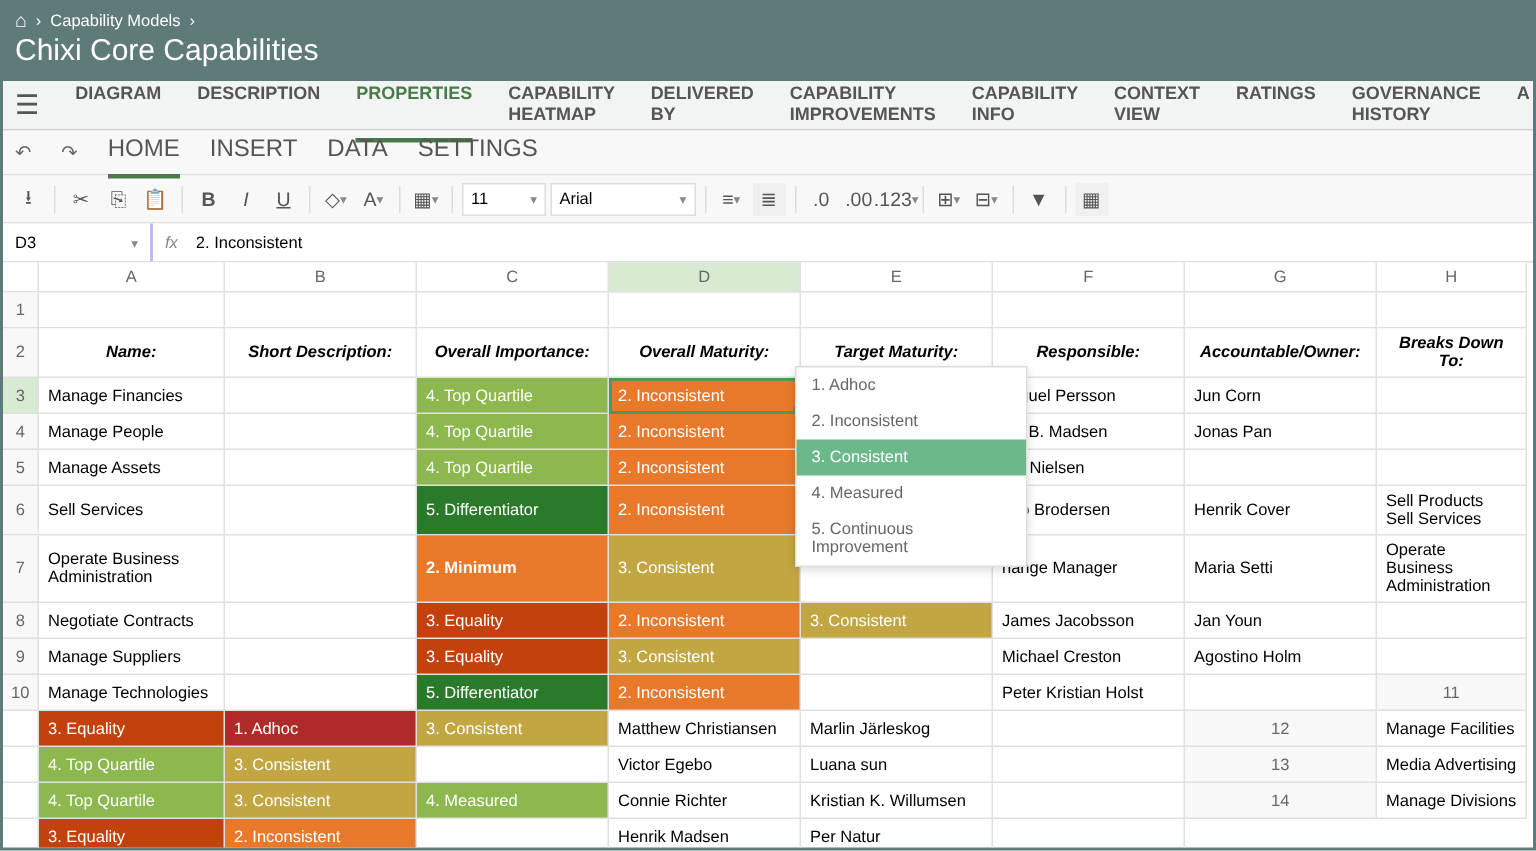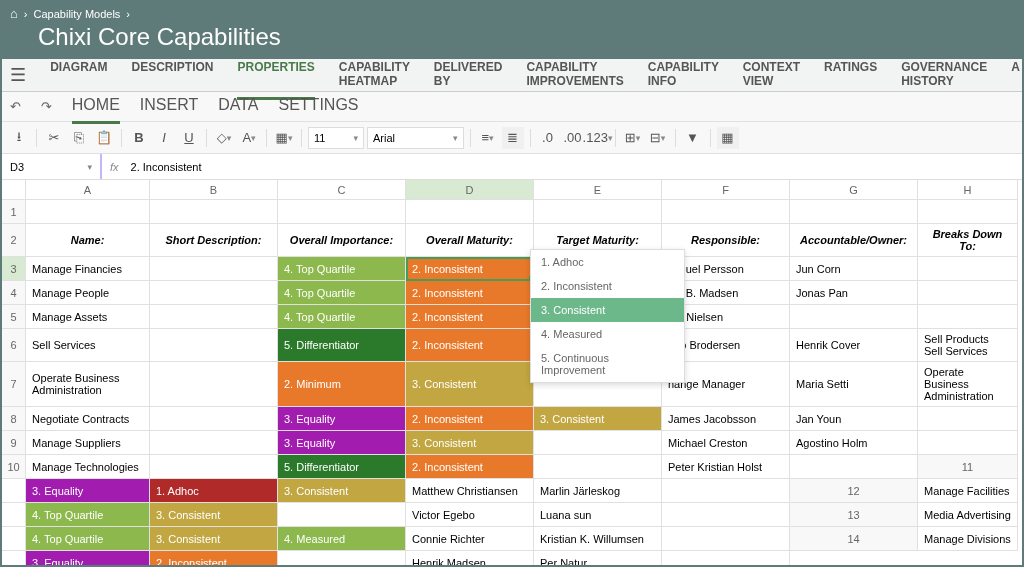--- a/index.html
+++ b/index.html
@@ -2,21 +2,21 @@
 <html><head>
 <meta charset="utf-8">
 <style>
   * { box-sizing: border-box; margin: 0; padding: 0; }
   body { font-family: Arial, sans-serif; font-size: 12px; background: #fff; width: 1024px; height: 567px; overflow: hidden; border: 2px solid #5e7a79; }
   
   
   .header { background: #5e7a79; color: #fff; padding: 4px 8px 8px 8px; }
   .breadcrumb { font-size: 11px; display: flex; align-items: center; gap: 6px; }
   .breadcrumb .home-icon { font-size: 13px; }
-  .title { font-size: 24px; font-weight: 400; margin-top: 2px; margin-left: 28px; }
+  .title { font-size: 20px; font-weight: 400; margin-top: 2px; }
   
   
   .main-tabs { background: #f1f4f3; border-bottom: 1px solid #ccc; display: flex; align-items: center; height: 33px; padding: 0 8px; gap: 24px; }
   .hamburger { font-size: 18px; color: #555; cursor: pointer; }
   .main-tab { font-size: 12px; font-weight: 600; color: #555; cursor: pointer; padding: 9px 0; border-bottom: 3px solid transparent; }
   .main-tab.active { color: #4a7a4a; border-bottom-color: #4a7a4a; }
   
   
   .sub-tabs { background: #f8f8f8; display: flex; align-items: center; height: 30px; padding: 0 8px; gap: 20px; border-bottom: 1px solid #e0e0e0; }
   .nav-arrow { color: #666; cursor: pointer; font-size: 13px; }
@@ -45,22 +45,22 @@
   .row-hdr.sel { background: #d9ead3; }
   .cell { border-right: 1px solid #e0e0e0; border-bottom: 1px solid #e0e0e0; padding: 4px 6px; font-size: 11px; display: flex; align-items: center; min-height: 24px; overflow: hidden; }
   .cell.hdr2 { font-weight: 600; justify-content: center; text-align: center; background: #fff; font-style: italic; }
   .cell.selected { border: 2px solid #4a9a5a; padding: 2px 4px; position: relative; }
   .cell.selected::after { content: ""; position: absolute; right: -3px; bottom: -3px; width: 6px; height: 6px; background: #4a9a5a; }
   .cell-dd { margin-left: auto; color: #666; cursor: pointer; padding-left: 4px; }
   
   
   .c-topq { background: #8cb84e; color: #fff; }
   .c-diff { background: #2b7a2b; color: #fff; }
-  .c-min  { background: #e8792b; color: #fff; }
-  .c-eq   { background: #a21caf; color: #fff; }
+  .c-min  { background: #e8792b; color: #fff; font-weight: bold; }
+  .c-eq   { background: #c2410c; color: #fff; }
   .c-incon { background: #e8792b; color: #fff; }
   .c-cons  { background: #c2a642; color: #fff; }
   .c-adhoc { background: #b02a2a; color: #fff; }
   .c-meas  { background: #8cb84e; color: #fff; }
   
   
   .dropdown-list { position: absolute; background: #fff; border: 1px solid #ddd; box-shadow: 0 2px 6px rgba(0,0,0,.15); width: 155px; z-index: 10; }
   .dropdown-item { padding: 6px 10px; font-size: 11px; color: #666; cursor: pointer; }
   .dropdown-item.sel { background: #6db88a; color: #fff; }
   

